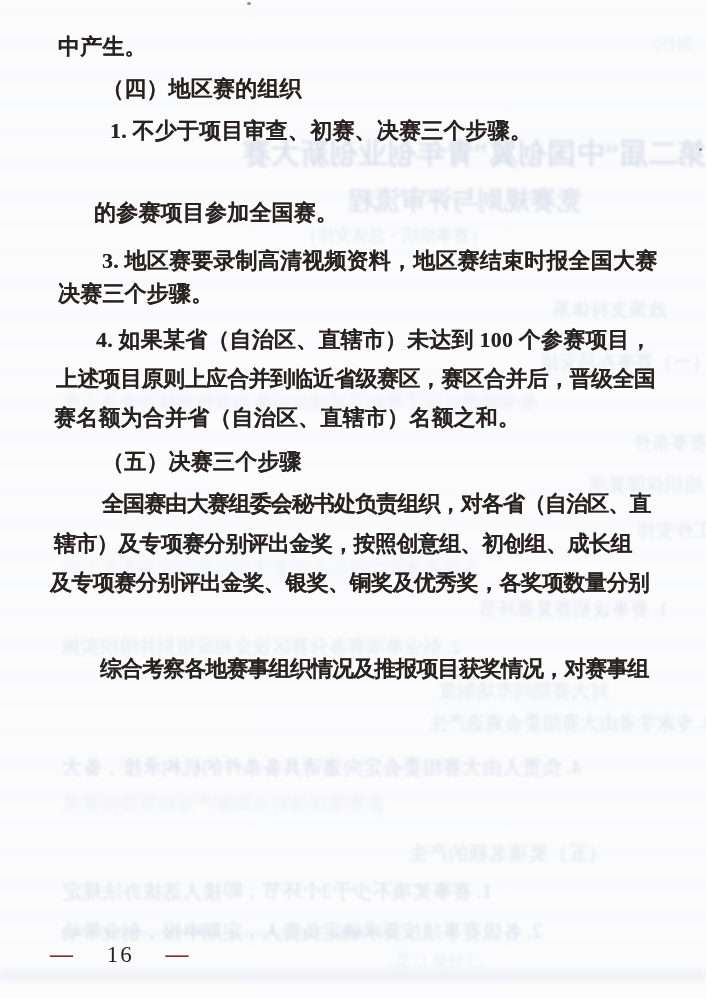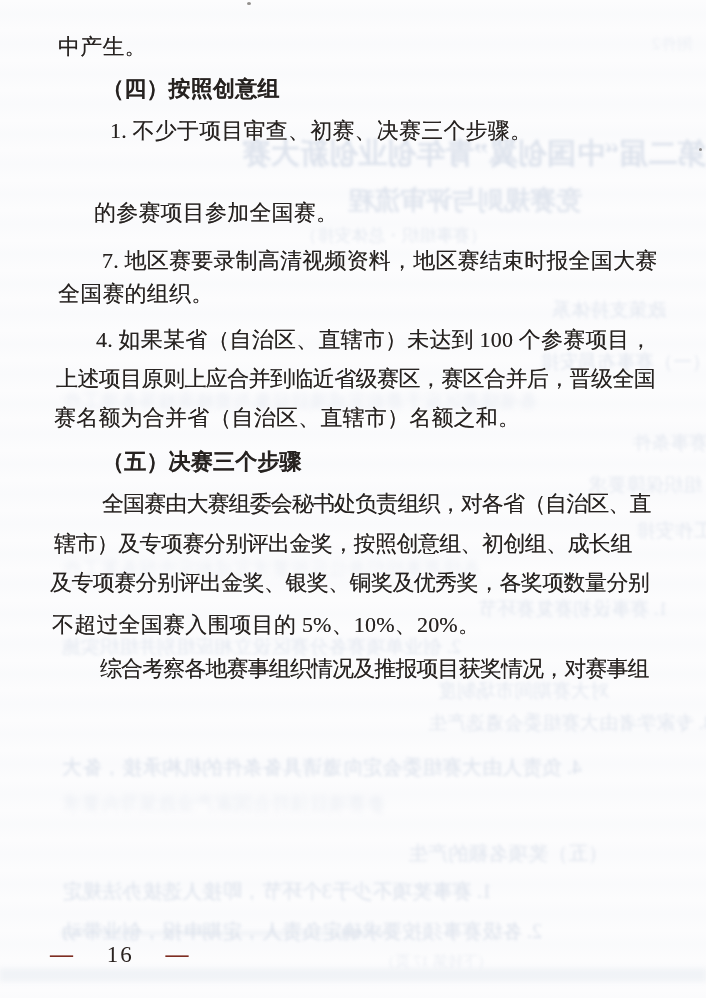--- a/index.html
+++ b/index.html
@@ -25,20 +25,21 @@
   }
   .layer{position:absolute;inset:0;}
   .tline{
     position:absolute;
     white-space:nowrap;
     font-size:22px;
     line-height:26px;
     color:var(--ink,#262220);
     letter-spacing:0.2px;
     text-shadow:0 0 0.4px rgba(40,35,30,0.55);
+    font-weight:bold;
   }
   .tline.bold{font-weight:700;}
   .ghost{
     position:absolute;
     white-space:nowrap;
     color:var(--ghost,#b6c2d6);
     transform:scaleX(-1);
     transform-origin:center;
     filter:blur(1.4px);
     pointer-events:none;
@@ -94,33 +95,32 @@
 
   <div>
     <div class="smudge" style="left:60px;top:930px;width:330px;height:6px;"></div>
     <div class="smudge" style="left:0px;top:968px;width:706px;height:14px;"></div>
     <div class="speck s1"></div>
     <div class="speck s2"></div>
   </div>
 
   <div class="layer">
       <div class="tline" style="left: 58px; top: 34px;">中产生。</div>
-      <div class="tline bold" style="left: 102px; top: 76px;">（四）按照创意组</div>
+      <div class="tline bold" style="left: 102px; top: 76px;">（四）地区赛的组织</div>
       <div class="tline" style="left: 110px; top: 118px;">1. 不少于项目审查、初赛、决赛三个步骤。</div>
       <div class="tline" style="left: 58px; top: 200px; margin-left: 36px;">的参赛项目参加全国赛。</div>
-      <div class="tline" style="left: 102px; top: 248px;">7. 地区赛要录制高清视频资料，地区赛结束时报全国大赛</div>
-      <div class="tline" style="left: 58px; top: 281px;">全国赛的组织。</div>
+      <div class="tline" style="left: 102px; top: 248px;">3. 地区赛要录制高清视频资料，地区赛结束时报全国大赛</div>
+      <div class="tline" style="left: 58px; top: 281px;">决赛三个步骤。</div>
       <div class="tline" style="left: 96px; top: 327px;">4. 如果某省（自治区、直辖市）未达到 100 个参赛项目，</div>
       <div class="tline" style="left: 56px; top: 366px; letter-spacing: -0.6px;">上述项目原则上应合并到临近省级赛区，赛区合并后，晋级全国</div>
       <div class="tline" style="left: 54px; top: 405px;">赛名额为合并省（自治区、直辖市）名额之和。</div>
       <div class="tline bold" style="left: 102px; top: 449px;">（五）决赛三个步骤</div>
       <div class="tline" style="left: 102px; top: 491px; letter-spacing: -0.9px;">全国赛由大赛组委会秘书处负责组织，对各省（自治区、直</div>
       <div class="tline" style="left: 54px; top: 531px; letter-spacing: -0.6px;">辖市）及专项赛分别评出金奖，按照创意组、初创组、成长组</div>
       <div class="tline" style="left: 50px; top: 570px; letter-spacing: -0.6px;">及专项赛分别评出金奖、银奖、铜奖及优秀奖，各奖项数量分别</div>
-      <div class="tline" style="left: 52px; top: 612px;">不超过全国赛入围项目的 5%、10%、20%。</div>
       <div class="tline" style="left: 100px; top: 656px; letter-spacing: -0.9px;">综合考察各地赛事组织情况及推报项目获奖情况，对赛事组</div>
     </div>
 
   <div class="page-number">
     <span class="dash">—</span>
     <span class="num">16</span>
     <span class="dash">—</span>
   </div>
 
 </div>

